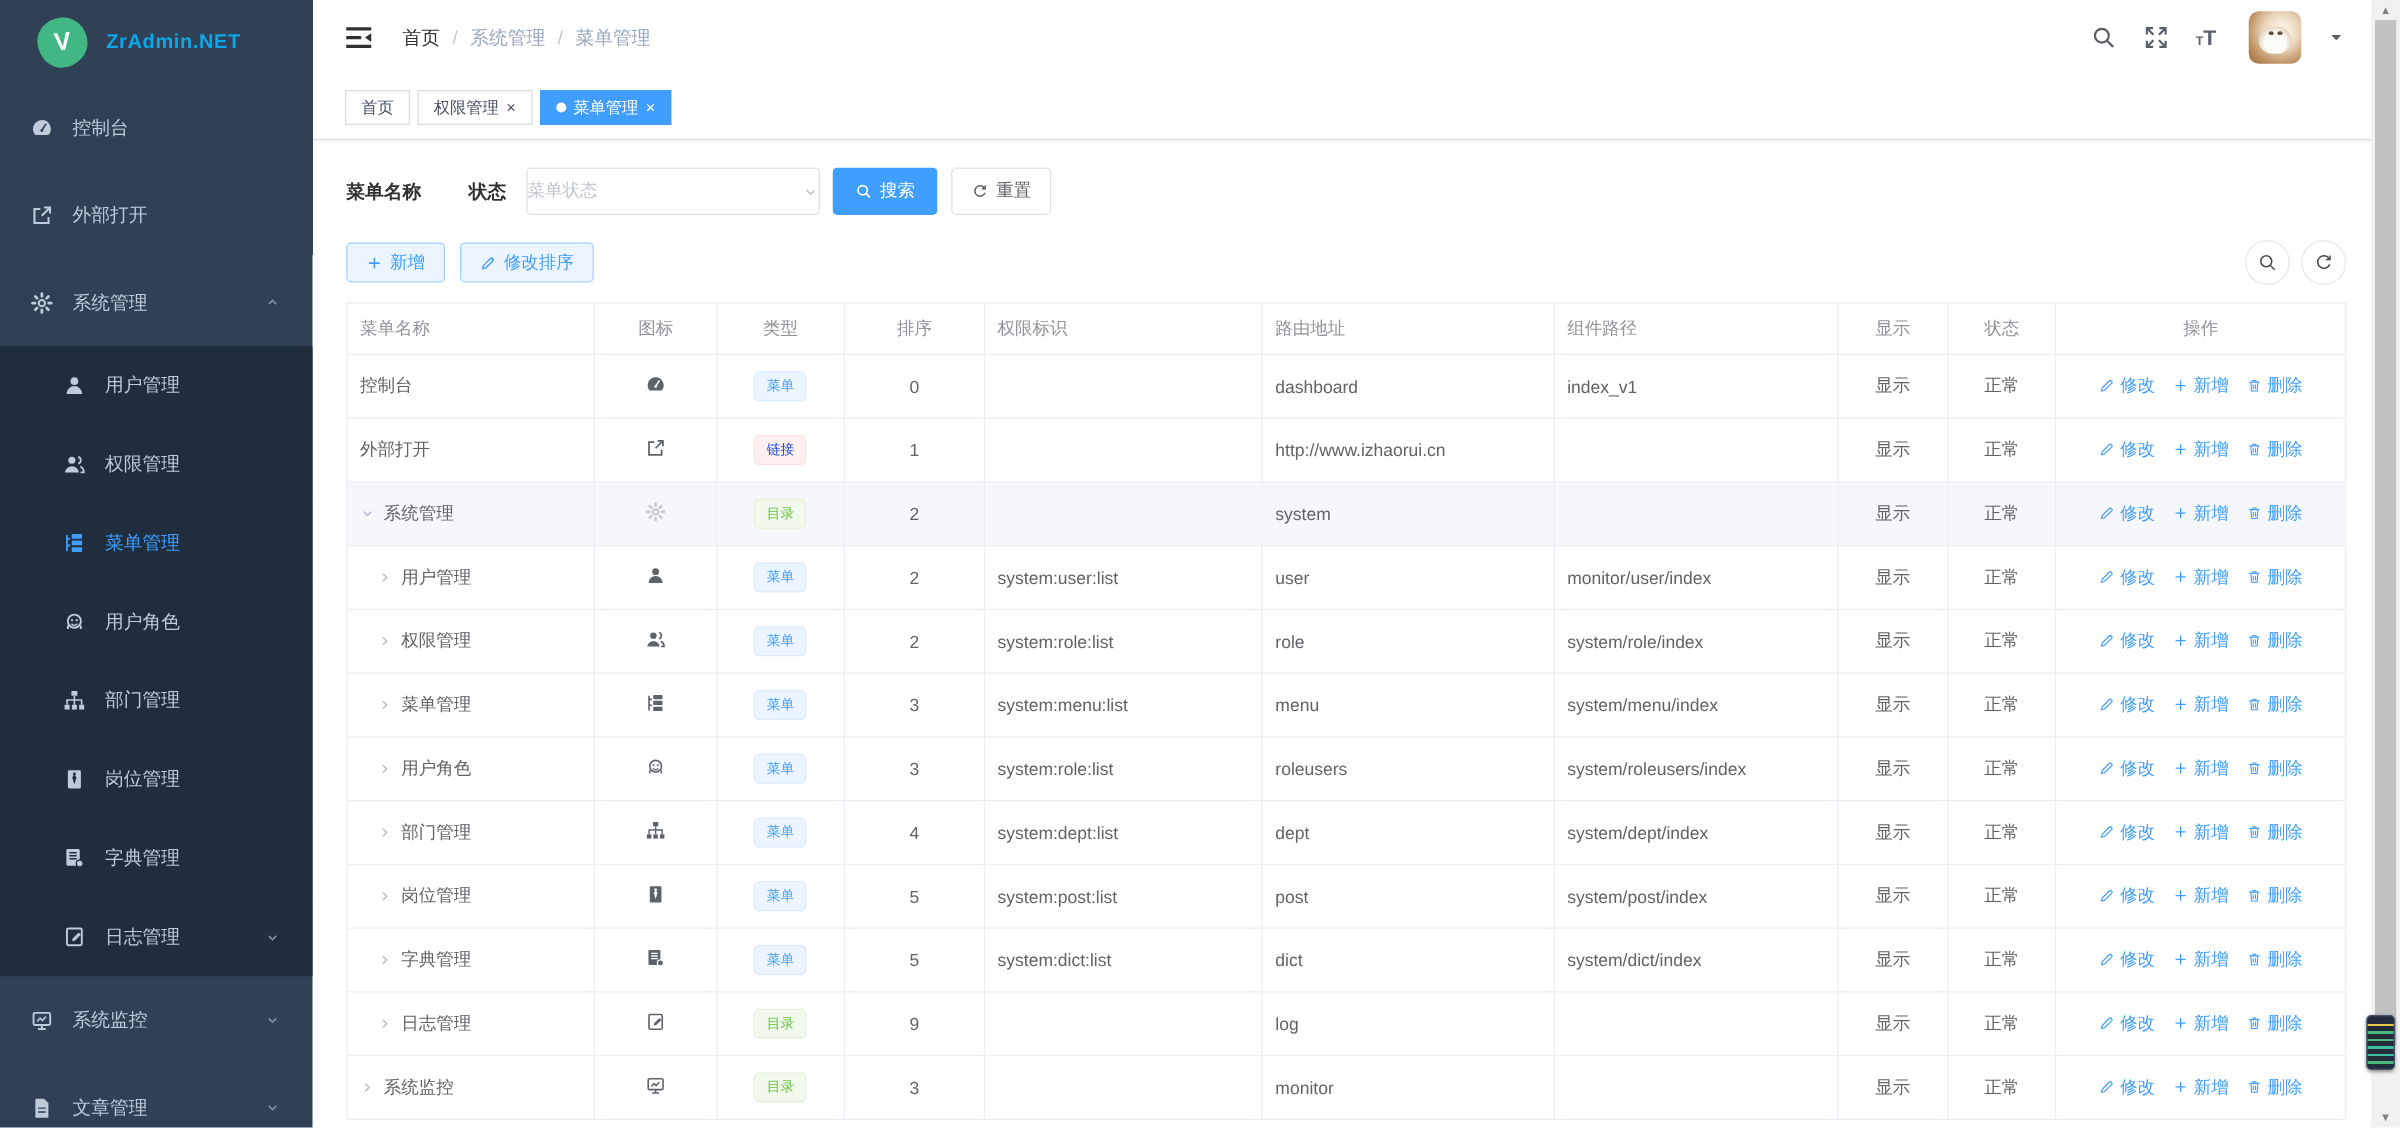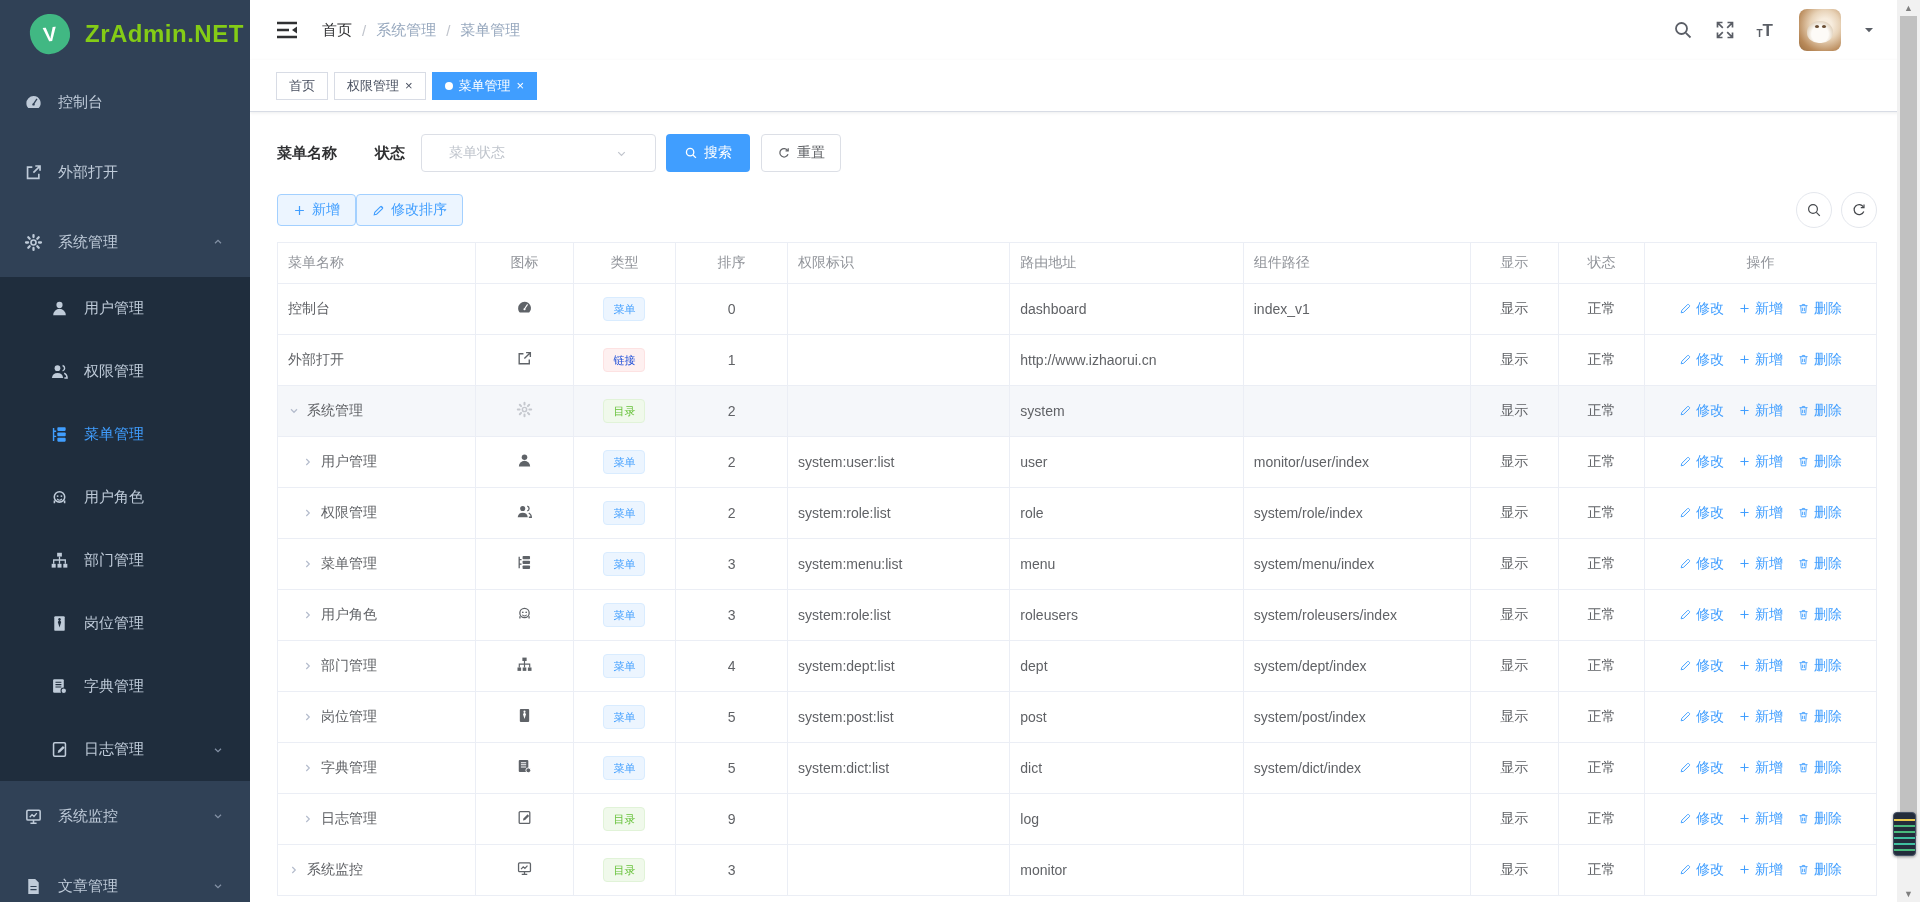--- a/index.html
+++ b/index.html
@@ -5,21 +5,21 @@
   * { margin:0; padding:0; box-sizing:border-box; }
   html,body { width:1920px; height:902px; overflow:hidden; background:#fff;
     font-family:"Liberation Sans","DejaVu Sans",sans-serif; }
 
   
   .sidebar { position:fixed; left:0; top:0; bottom:0; width:250px; background:#304156; z-index:5; --bg:#304156; }
   .logo { height:67px; display:flex; align-items:center; padding-left:30px; gap:15px; }
   .logo-mark { width:40px; height:40px; background:#41b883; color:#fff; font-weight:bold; font-size:20px;
     display:flex; align-items:center; justify-content:center;
     border-radius:50% 48% 54% 46% / 46% 52% 48% 54%; transform:rotate(-6deg); }
-  .logo-text { color:#84cc16; font-size:24px; font-weight:bold; letter-spacing:.5px; }
+  .logo-text { color:#0ea5e9; font-size:16px; font-weight:bold; letter-spacing:.5px; }
   .snav { display:flex; flex-direction:column; }
   .sitem { display:flex; align-items:center; color:#bfcbd9; font-size:15px; cursor:pointer; position:relative; }
   .sitem .silabel { margin-left:15px; }
   .sitem.top { height:70px; padding-left:24px; }
   .sitem.sub { height:63px; padding-left:50px; background:#1f2d3d; --bg:#1f2d3d; }
   .sitem.active { color:#409eff; }
   .sicon { width:19px; height:19px; flex:0 0 19px; display:flex; align-items:center; justify-content:center; }
   .sicon svg { width:19px; height:19px; }
   .schev { margin-left:auto; margin-right:26px; color:#8492a6; display:flex; }
   .schev svg { width:12px; height:12px; }
@@ -56,33 +56,33 @@
   .tab.active { background:#409eff; border-color:#409eff; color:#fff; }
   .tab .tdot { width:8px; height:8px; border-radius:50%; background:#fff; }
 
   
   .content { padding:22px 43px 0 27px; }
   .filter-row { display:flex; align-items:center; }
   .flabel { font-size:15px; font-weight:bold; color:#303133; margin-right:16px; white-space:nowrap; }
   .flabel2 { margin-left:22px; }
   .tinput { width:241px; height:38px; border:1px solid #dcdfe6; border-radius:4px; padding:0 13px; font-size:14px; color:#606266; outline:none; }
   .tinput::placeholder { color:#bfc4cc; }
-  .fselect { width:235px; height:38px; border:1px solid #dcdfe6; border-radius:4px; padding:0 27px; display:flex; align-items:center;
+  .fselect { width:235px; height:38px; border:1px solid #dcdfe6; border-radius:4px; padding:0 0; display:flex; align-items:center;
     color:#bfc4cc; font-size:14px; cursor:pointer; background:#fff; }
   .fselect .sel-chev { margin-left:auto; color:#c0c4cc; display:flex; }
   .fselect svg { width:13px; height:13px; }
   .btn { height:38px; border-radius:4px; font-size:14px; display:inline-flex; align-items:center; gap:6px; cursor:pointer; border:1px solid transparent; }
   .btn svg { width:14px; height:14px; }
   .btn-search { margin-left:10px; padding:5px 17px; background:#409eff; color:#fff; }
   .btn-reset { margin-left:11px; padding:11px 15px; background:#fff; border-color:#dcdfe6; color:#606266; }
 
   .toolbar-row { margin-top:20px; display:flex; align-items:center; }
   .btn-plain { height:32px; padding:0 15px; border-radius:4px; background:#ecf5ff; border:1px solid #a3d0ff;
     color:#409eff; font-size:14px; display:inline-flex; align-items:center; gap:6px; cursor:pointer; }
-  .btn-plain + .btn-plain { }
+  .btn-plain + .btn-plain { margin-left:12px; }
   .btn-plain svg { width:13px; height:13px; }
   .mini-circles { margin-left:auto; display:flex; gap:9px; }
   .circle-btn { width:36px; height:36px; border-radius:50%; border:1px solid #e4e7ed; background:#fff; color:#46494d;
     display:flex; align-items:center; justify-content:center; cursor:pointer; }
   .circle-btn svg { width:16px; height:16px; }
 
   
   table.grid { width:100%; margin-top:14px; border-collapse:collapse; table-layout:fixed; --bg:#fff; }
   .grid th { height:41px; font-size:14px; font-weight:400; color:#909399; border:1px solid #ebeef5; padding:0 10px; text-align:left; background:#fff; }
   .grid td { height:51px; font-size:14px; color:#606266; border:1px solid #ebeef5; padding:0 10px; background:#fff; overflow:hidden; white-space:nowrap; }

